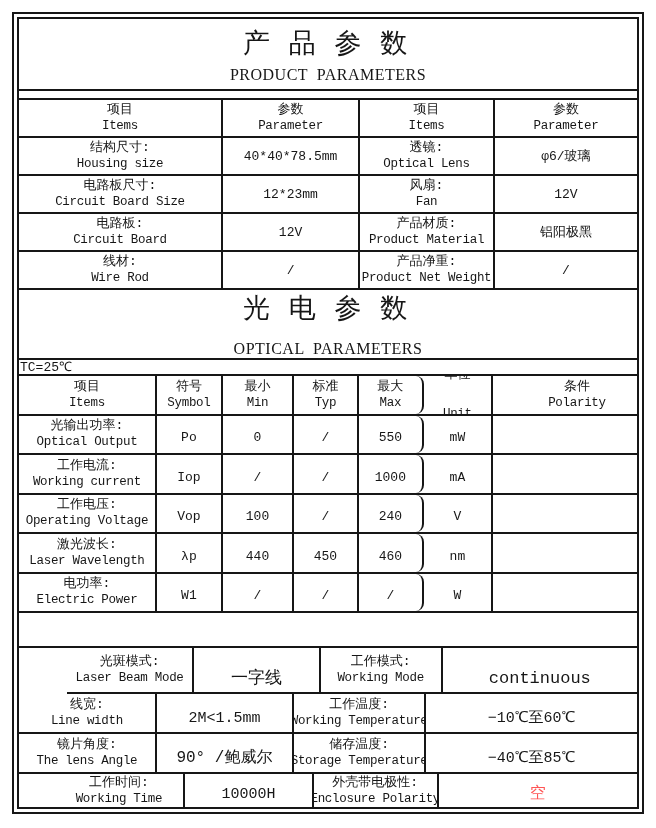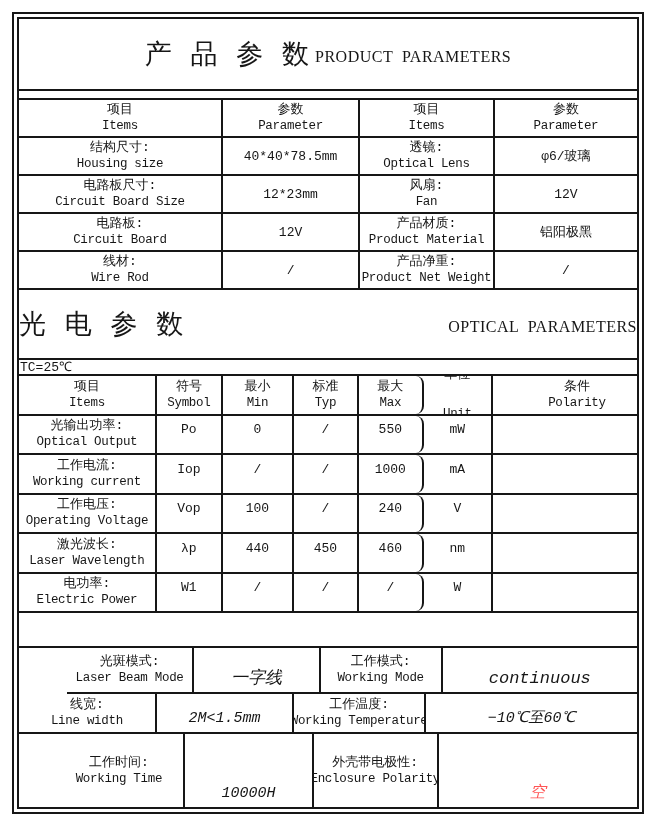--- a/index.html
+++ b/index.html
@@ -14,54 +14,54 @@
     position: absolute; left: 12px; top: 12px; width: 632px; height: 802px;
     border: 2px solid #161616;
   }
   .frame-inner {
     position: absolute; left: 3px; top: 3px; right: 3px; bottom: 3px;
     border: 2px solid #161616;
     display: flex; flex-direction: column; overflow: hidden;
   }
   
   .sec-title {
-    display: flex; align-items: center; justify-content: center;
+    display: flex; flex-direction: column; align-items: center; justify-content: center;
     border-bottom: 2px solid #161616; flex: 0 0 auto;
   }
   .sec-title.first { height: 72px; }
   .sec-title.second { height: 70px; justify-content: space-between; }
   .title-cn {
     font-family: "Liberation Serif", "DejaVu Serif", serif;
     font-size: 27px; letter-spacing: 6px; white-space: pre; font-weight: 400;
   }
   .title-en {
     font-family: "Liberation Serif", "DejaVu Serif", serif;
     font-size: 16px; letter-spacing: 0.5px; white-space: pre; margin-top: 5px;
   }
   .gap-row  { height: 9px;  border-bottom: 2px solid #161616; flex: 0 0 auto; }
   .gap-band { height: 35px; border-bottom: 2px solid #161616; flex: 0 0 auto; }
   .tc-row {
     height: 16px; border-bottom: 2px solid #161616; flex: 0 0 auto;
     display: flex; align-items: center; font-size: 13px; padding-left: 1px;
     overflow: visible; line-height: 13px;
   }
   
-  .trow { display: flex; border-bottom: 2px solid #161616; flex: 0 0 auto; }
+  .trow { display: flex; border-bottom: 2px solid #161616; flex: 0 0 auto; justify-content: center; }
   .trow.last { border-bottom: none; flex: 1 1 auto; padding-left: 36px; }
   .cell {
     border-right: 2px solid #161616;
     display: flex; flex-direction: column; align-items: center; justify-content: center;
     text-align: center; overflow: hidden; line-height: 17px;
   }
   .cell:last-child { border-right: none; }
   .cn { font-size: 13px; white-space: nowrap; }
   .en { font-size: 12.5px; letter-spacing: -0.3px; white-space: nowrap; }
   .value { font-size: 13px; }
-  .vbottom { justify-content: flex-end; padding-bottom: 15px; }
-  .bigval { font-size: 17px; justify-content: flex-end; padding-bottom: 4px; line-height: 19px; font-style: italic; }
+  .vbottom { justify-content: flex-end; padding-bottom: 7px; }
+  .bigval { font-size: 17px; justify-content: flex-end; padding-bottom: 4px; line-height: 19px; }
   
   .product .trow { height: 38px; }
   .optical .trow { height: 39.5px; }
   .spec .r0 { height: 46px; margin-left: 48px; }
   .spec .r1 { height: 40px; }
   .spec .r2 { height: 40px; }
   
   .pc0 { flex: 0 0 33%; }  .pc1 { flex: 0 0 22.2%; }
   .pc2 { flex: 0 0 21.8%; } .pc3 { flex: 0 0 23%; }
   
@@ -285,20 +285,32 @@
         <span class="en">Line width</span>
       </div>
       <div class="cell sc1 bigval" style="font-size:15px;">2M&lt;1.5mm</div>
       <div class="cell sc2">
         <span class="cn">工作温度:</span>
         <span class="en">Working Temperature</span>
       </div>
       <div class="cell sc3 bigval" style="font-size:15px;">−10℃至60℃</div>
     </div>
 
+    <div class="trow r2">
+      <div class="cell sc0">
+        <span class="cn">镜片角度:</span>
+        <span class="en">The lens Angle</span>
+      </div>
+      <div class="cell sc1 bigval" style="font-size:16px;">90° /鲍威尔</div>
+      <div class="cell sc2">
+        <span class="cn">储存温度:</span>
+        <span class="en">Storage Temperature</span>
+      </div>
+      <div class="cell sc3 bigval" style="font-size:15px;">−40℃至85℃</div>
+    </div>
 
     <div class="trow last">
       <div class="cell sc0">
         <span class="cn">工作时间:</span>
         <span class="en">Working Time</span>
       </div>
       <div class="cell sc1 bigval" style="font-size:15px;">10000H</div>
       <div class="cell sc2">
         <span class="cn">外壳带电极性:</span>
         <span class="en">Enclosure Polarity</span>

